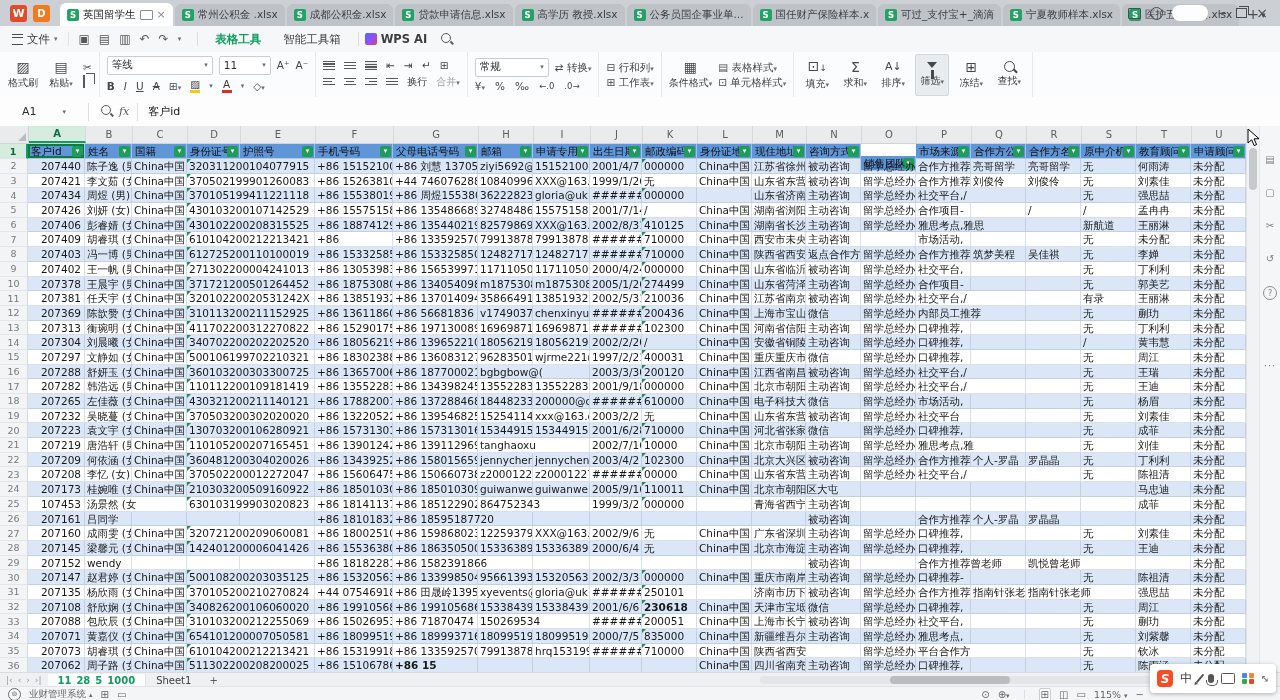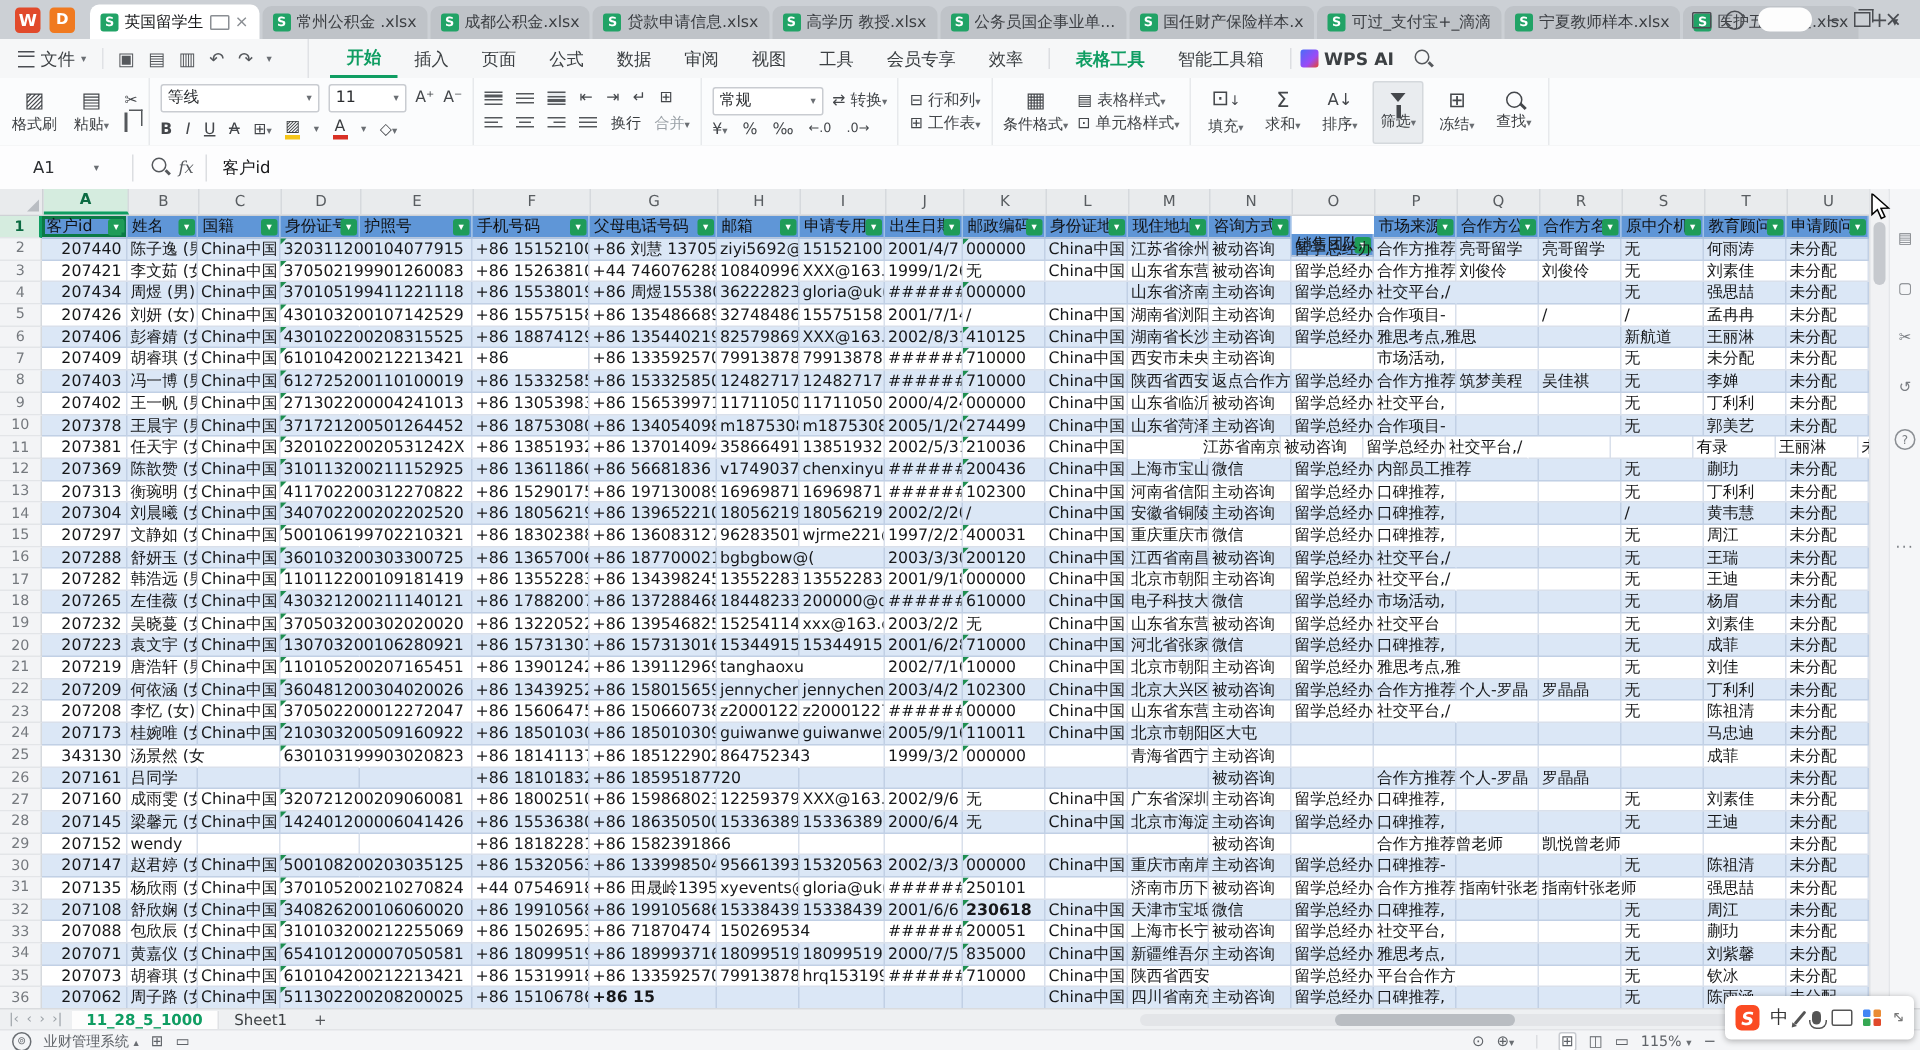--- a/index.html
+++ b/index.html
@@ -210,32 +210,20 @@
     <span class="cv">▾</span>
   </div>
   <div class="qicons">
     <span>▣</span>
     <span>▤</span>
     <span>▥</span>
     <span>↶</span>
     <span>↷</span>
     <span class="cv">▾</span>
   </div>
-  <div class="menus">
-      <span class="mitem active">开始</span>
-      <span class="mitem">插入</span>
-      <span class="mitem">页面</span>
-      <span class="mitem">公式</span>
-      <span class="mitem">数据</span>
-      <span class="mitem">审阅</span>
-      <span class="mitem">视图</span>
-      <span class="mitem">工具</span>
-      <span class="mitem">会员专享</span>
-      <span class="mitem">效率</span>
-    </div>
   <span class="vdiv"></span>
   <span class="mitem ctx">表格工具</span>
   <span class="mitem">智能工具箱</span>
   <span class="vdiv"></span>
   <span class="ailogo"></span>
   <span style="font-weight:bold">WPS AI</span>
   <span style="margin-left:14px"><span class="mag"></span></span>
   <div class="mright">
     <span class="circ">↑</span>
     <span class="share">
@@ -689,21 +677,21 @@
       <div class="c" style="width: 55px;">China中国</div>
       <div class="c tri ov" style="width: 53px;">32010220020531242X</div>
       <div class="c" style="width: 75px;"></div>
       <div class="c" style="width: 78px;">+86 13851932</div>
       <div class="c" style="width: 85px;">+86 1370140948</div>
       <div class="c" style="width: 55px;">358664913</div>
       <div class="c" style="width: 57px;">138519326</div>
       <div class="c num" style="width: 52px;">2002/5/31</div>
       <div class="c tri" style="width: 55px;">210036</div>
       <div class="c" style="width: 55px;">China中国</div>
-      <div class="c" style="width: 54px; margin-left: 48px;">江苏省南京</div>
+      <div class="c" style="width: 54px;">江苏省南京</div>
       <div class="c" style="width: 55px;">被动咨询</div>
       <div class="c" style="width: 55px;">留学总经办</div>
       <div class="c ov" style="width: 55px;">社交平台,/</div>
       <div class="c" style="width: 55px;"></div>
       <div class="c" style="width: 55px;"></div>
       <div class="c" style="width: 55px;">有录</div>
       <div class="c" style="width: 55px;">王丽淋</div>
       <div class="c" style="width: 55px;">未分配</div>
     </div>
     <div class="row band">
@@ -1013,21 +1001,21 @@
       <div class="c" style="width: 55px;"></div>
       <div class="c" style="width: 55px;"></div>
       <div class="c" style="width: 55px;"></div>
       <div class="c" style="width: 55px;"></div>
       <div class="c" style="width: 55px;"></div>
       <div class="c" style="width: 55px;">马忠迪</div>
       <div class="c" style="width: 55px;">未分配</div>
     </div>
     <div class="row">
       <div class="rh">25</div>
-      <div class="c num" style="width: 57px;">343130</div>
+      <div class="c num" style="width: 57px;">107453</div>
       <div class="c ov" style="width: 47px;">汤景然 (女</div>
       <div class="c" style="width: 55px;"></div>
       <div class="c tri ov" style="width: 53px;">630103199903020823</div>
       <div class="c" style="width: 75px;"></div>
       <div class="c" style="width: 78px;">+86 18141137</div>
       <div class="c" style="width: 85px;">+86 1851229020</div>
       <div class="c ov" style="width: 55px;">864752343</div>
       <div class="c" style="width: 57px;"></div>
       <div class="c num" style="width: 52px;">1999/3/2</div>
       <div class="c tri" style="width: 55px;">000000</div>

